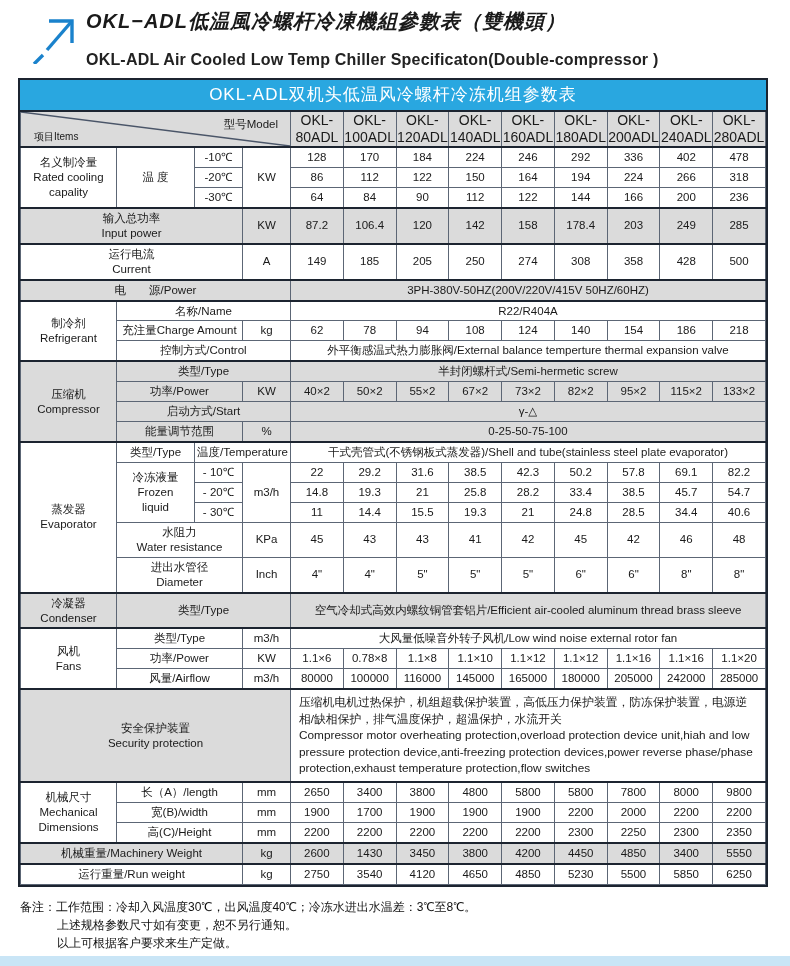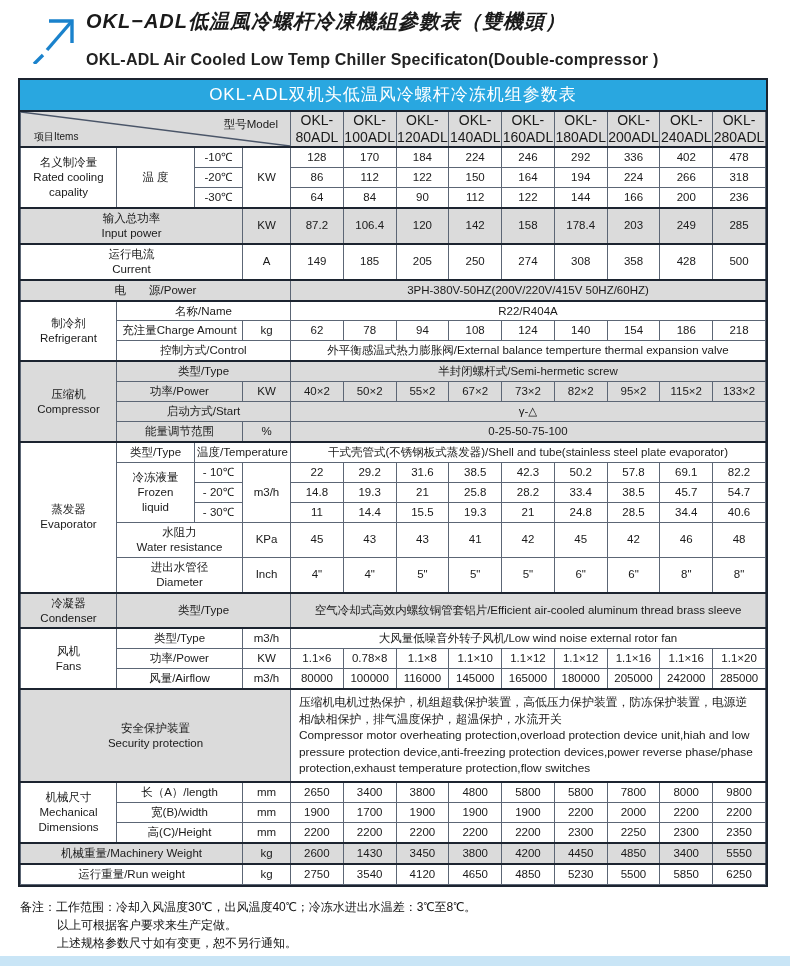--- a/index.html
+++ b/index.html
@@ -412,20 +412,20 @@
             <td>5500</td>
             <td>5850</td>
             <td>6250</td>
           </tr>
         </tbody>
     </table>
   </div>
 
   <div class="notes">
     <div>备注：工作范围：冷却入风温度30℃，出风温度40℃；冷冻水进出水温差：3℃至8℃。</div>
+    <div class="ind">上述规格参数尺寸如有变更，恕不另行通知。</div>
     <div class="ind">以上可根据客户要求来生产定做。</div>
-    <div class="ind">上述规格参数尺寸如有变更，恕不另行通知。</div>
     <div class="en">Note:</div>
 
   </div>
 
   <div class="bottom-strip" style="background: rgb(201, 229, 246);"></div>
 </div>
 
 </body></html>

